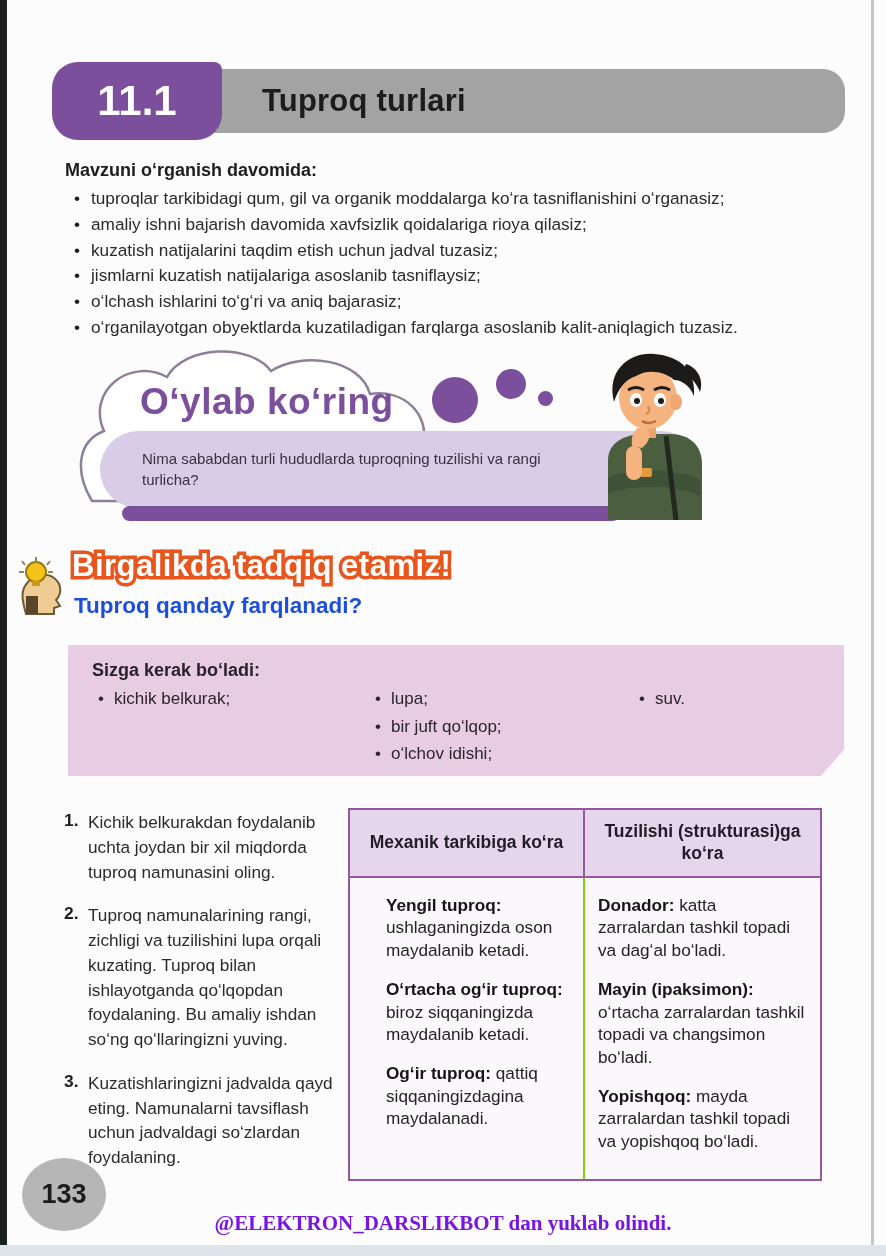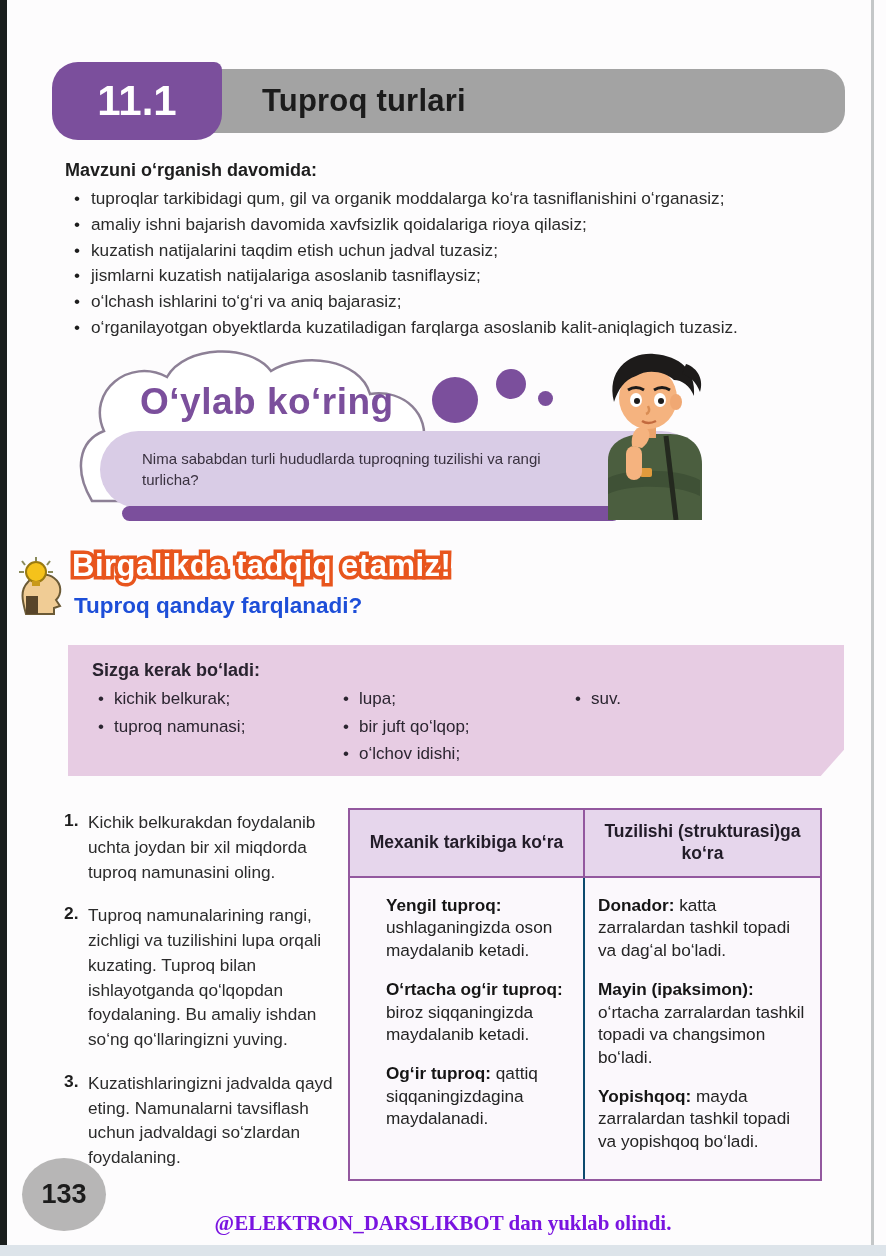--- a/index.html
+++ b/index.html
@@ -75,21 +75,21 @@
   }
 
   
   .materials {
     position:absolute; left:68px; top:645px; width:776px; height:131px;
     background:#e7cce3;
     clip-path:polygon(0 0, 100% 0, 100% 80%, 97% 100%, 0 100%);
     padding:15px 0 8px 24px;
   }
   .materials h4 { font-size:18px; font-weight:bold; color:#28222e; margin-bottom:4px; }
-  .materials .cols { display:flex; }
+  .materials .cols { display:flex;gap:32px; }
   .materials ul { list-style:none; }
   .materials .c1 { width:245px; } .materials .c2 { width:232px; } .materials .c3 { flex:1; }
   .materials li {
     position:relative; padding-left:22px; font-size:17px; line-height:1.62; color:#2b2530;
   }
   .materials li::before { content:"•"; position:absolute; left:6px; top:0; }
 
   
   .steps { position:absolute; left:64px; top:810px; width:284px; }
   .step { display:grid; grid-template-columns:24px 1fr; margin-bottom:19px; }
@@ -104,21 +104,21 @@
   .soil-table .thead { display:grid; grid-template-columns:1fr 1fr; background:#e6d6ec; }
   .soil-table .th {
     padding:11px 10px; min-height:66px;
     display:flex; align-items:center; justify-content:center; text-align:center;
     font-size:17.5px; font-weight:bold; color:#221c28; line-height:1.25;
     border-bottom:2px solid #93589f;
   }
   .soil-table .th:first-child { border-right:2px solid #93589f; }
   .soil-table .tbody { display:grid; grid-template-columns:1fr 1fr; }
   .soil-table .td { padding:16px 12px 10px 13px; font-size:17.2px; line-height:1.32; color:#242424; }
-  .soil-table .td:first-child { border-right:2px solid #0c4a6e;padding-left:36px; }
+  .soil-table .td:first-child { border-right:2px solid #84cc16;padding-left:36px; }
   .soil-table p { margin-bottom:16px; }
   .soil-table b { font-weight:bold; color:#151515; }
 
   
   .page-num {
     position:absolute; left:22px; top:1158px; width:84px; height:73px;
     background:#b7b6b6; border-radius:50%;
     display:flex; align-items:center; justify-content:center;
     font-size:27px; font-weight:bold; color:#1c1c1c;
   }
@@ -221,21 +221,20 @@
     </g>
   </svg>
   <div class="research-banner">Birgalikda tadqiq etamiz!</div>
   <div class="research-question">Tuproq qanday farqlanadi?</div>
 
   <div class="materials">
     <h4>Sizga kerak bo‘ladi:</h4>
     <div class="cols">
       <ul class="c1">
         <li>kichik belkurak;</li>
-        <li>tuproq namunasi;</li>
       </ul>
       <ul class="c2">
         <li>lupa;</li>
         <li>bir juft qo‘lqop;</li>
         <li>o‘lchov idishi;</li>
       </ul>
       <ul class="c3">
         <li>suv.</li>
       </ul>
     </div>

